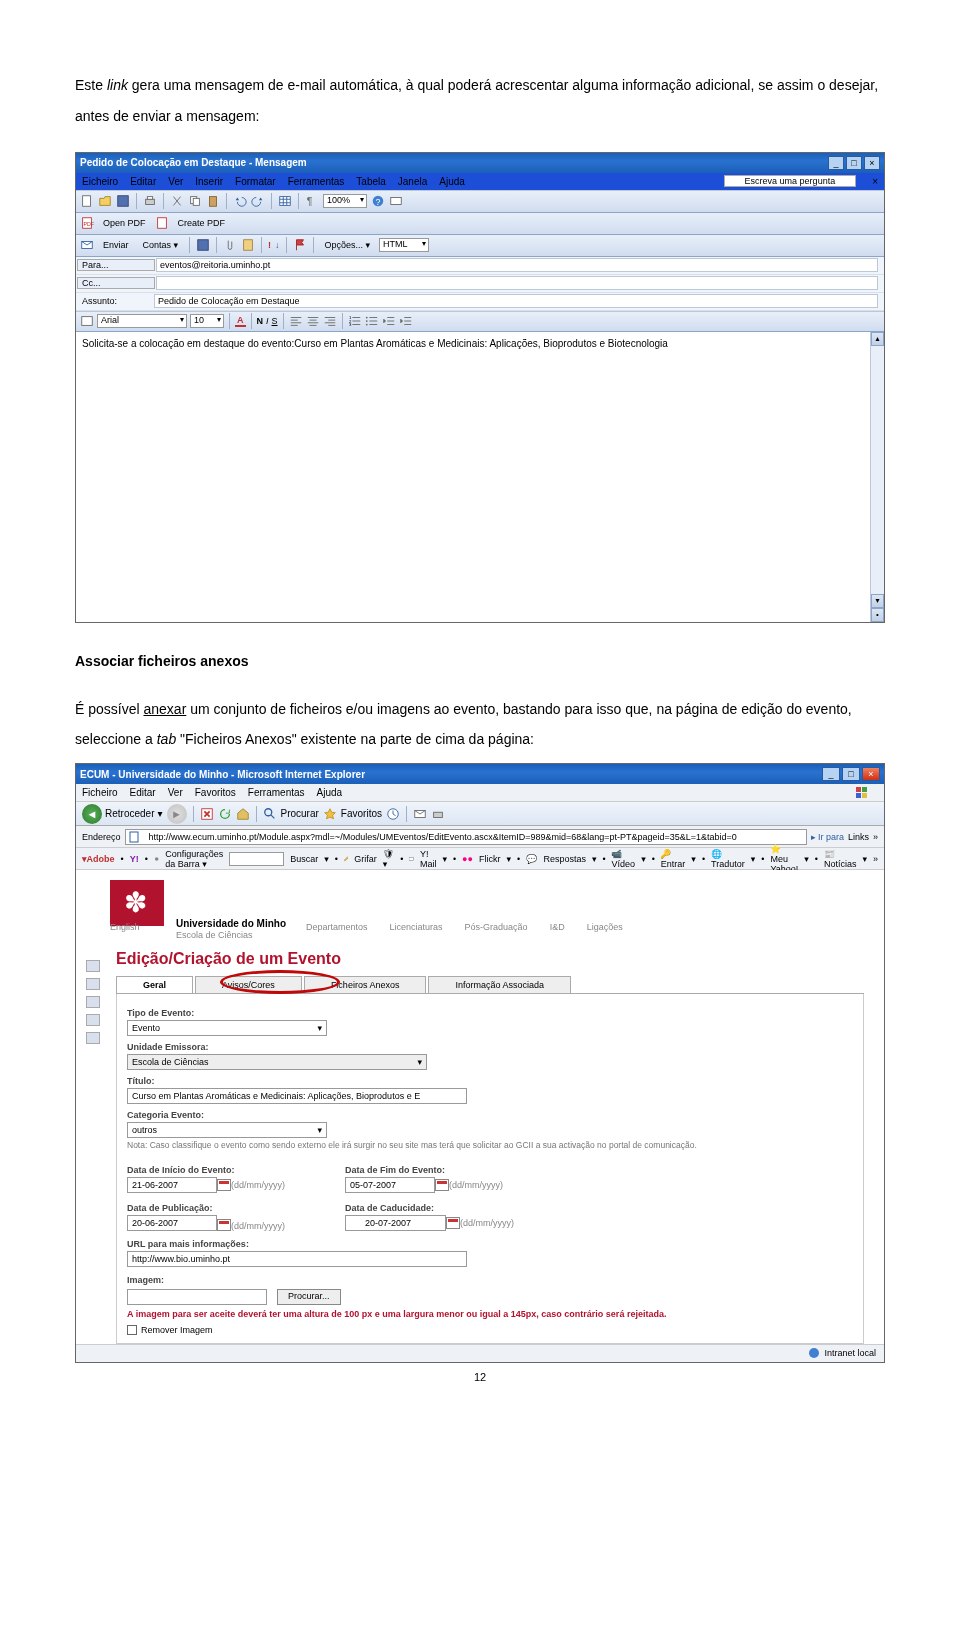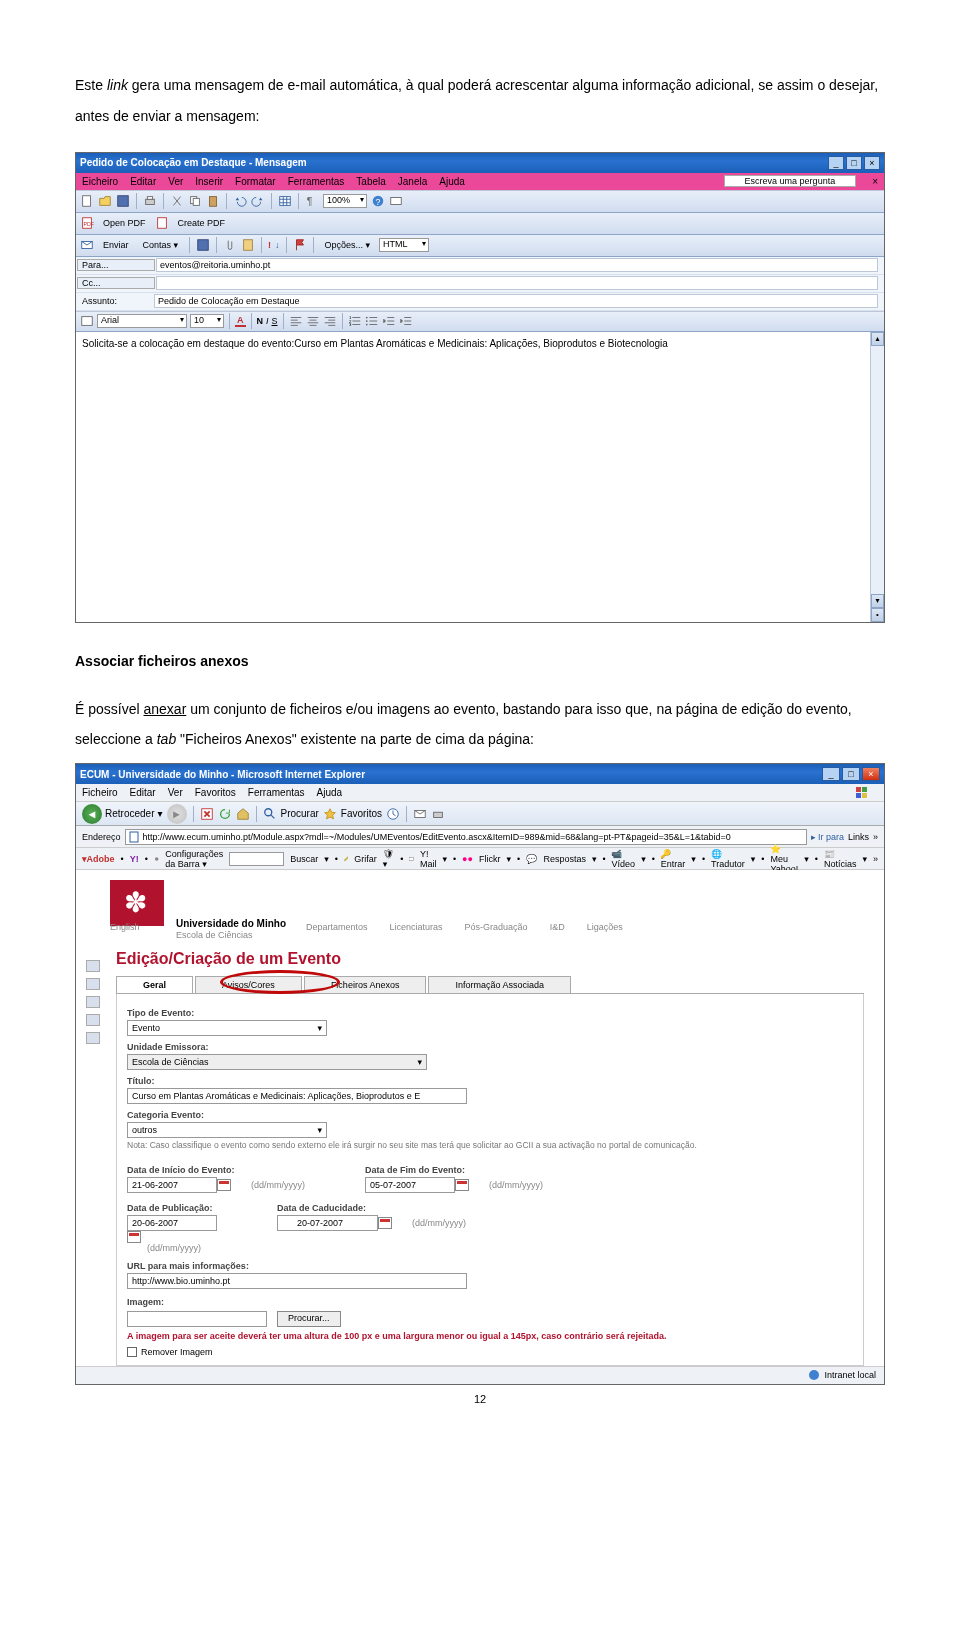--- a/index.html
+++ b/index.html
@@ -13,21 +13,21 @@
   .para em { font-style: italic; }
   .screenshot { border: 1px solid #666; margin-top: 8px; margin-bottom: 8px; }
   .pagenum { text-align: center; font-size: 11px; }
 
   
   .outlook { width: 810px; background: #fff; position: relative; }
   .ol-titlebar { height: 20px; background: linear-gradient(#1a5fb8, #2a72d0 40%, #1a5fb8); display:flex; align-items:center; padding:0 4px; }
   .ol-titlebar span { color:#fff; font-size:10px; font-weight:bold; }
   .ol-winbtns { margin-left:auto; display:flex; gap:2px; }
   .ol-winbtn { width:16px; height:14px; background:#b7d3f3; border:1px solid #2a5a9e; font-size:9px; display:flex; align-items:center; justify-content:center; }
-  .ol-menubar { height:18px; background:#ec4899; border-bottom:1px solid #bcc7d8; display:flex; gap:12px; padding:0 6px; align-items:center; font-size:10px; }
+  .ol-menubar { height:18px; background:#1d4ed8; border-bottom:1px solid #bcc7d8; display:flex; gap:12px; padding:0 6px; align-items:center; font-size:10px; }
   .ol-menubar span { color:#000; }
   .ol-pergunta { margin-left:auto; font-size:9px; color:#666; background:#fff; border:1px solid #aaa; padding:0 20px; }
   .ol-toolbar { height:22px; background:linear-gradient(#e8eff9,#d0dcef); border-bottom:1px solid #8ca5c7; display:flex; align-items:center; gap:4px; padding:0 4px; font-size:9px; }
   .ol-btn { padding:1px 4px; border:1px solid transparent; }
   .ol-sep { width:1px; height:16px; background:#a0b0c8; margin:0 2px; }
   .ol-icon { width:14px; height:14px; display:inline-block; }
   .ol-headers { background:#f0f4fb; border-bottom:1px solid #bcc7d8; }
   .ol-hrow { display:flex; align-items:center; height:18px; border-bottom:1px solid #d8e0ee; }
   .ol-hlabel { width:78px; font-size:9px; padding-left:6px; }
   .ol-hinput { flex:1; background:#fff; border:1px solid #bcc7d8; height:14px; margin:0 6px 0 0; font-size:9px; padding:0 3px; display:flex; align-items:center; }
@@ -71,21 +71,21 @@
   .ie-tabs { display:flex; font-size:9px; border-bottom:1px solid #aaa; position:relative; }
   .ie-tab { padding:3px 26px; border:1px solid #aaa; border-bottom:none; background:#eee; margin-right:2px; }
   .ie-tab.active { background:#fff; font-weight:bold; }
   .ie-ellipse { position:absolute; left:104px; top:-6px; width:120px; height:24px; border:3px solid #c00808; border-radius:50%; pointer-events:none; }
   .ie-form { border:1px solid #ccc; border-top:none; padding:8px 10px; font-size:9px; }
   .ie-label { font-weight:bold; color:#444; margin-top:6px; margin-bottom:2px; }
   .ie-input { background:#fff; border:1px solid #999; height:16px; display:flex; align-items:center; padding:0 4px; font-size:9px; }
   .ie-note { color:#777; font-size:8.5px; margin-top:2px; line-height:1.3; }
   .ie-row2 { display:flex; gap:60px; }
   .ie-col { flex:0 0 auto; }
-  .ie-datehint { color:#888; font-size:9px; margin-left:20px; }
+  .ie-datehint { color:#888; font-size:9px; margin-left:0; }
   .ie-warn { color:#b1132e; font-weight:bold; font-size:9px; margin-top:4px; line-height:1.3; }
   .ie-chk { display:flex; align-items:center; gap:4px; margin-top:4px; }
   .ie-chkbox { width:10px; height:10px; border:1px solid #666; background:#fff; }
   .ie-procurar { display:flex; gap:10px; margin-top:4px; }
   .ie-procbtn { border:1px solid #888; background:#eee; padding:1px 10px; font-size:9px; }
   .ie-status { height:18px; background:#eef2f7; border-top:1px solid #ccc; display:flex; align-items:center; font-size:9px; padding:0 8px; }
   .ie-status-right { margin-left:auto; display:flex; align-items:center; gap:4px; }
   .cal-icon { width:14px; height:12px; background:#fff; border:1px solid #888; display:inline-block; vertical-align:middle; position:relative; }
   .cal-icon::before { content:""; position:absolute; left:1px; top:1px; right:1px; height:3px; background:#c33; }
 </style>
@@ -348,21 +348,21 @@
       <svg class="ie-tbicon" viewBox="0 0 16 16">
           <rect x="3" y="6" width="10" height="6" fill="#ccc" stroke="#666"></rect>
         </svg>
     </div>
     <div class="ie-addrbar">
       <span>Endereço</span>
       <div class="ie-addr">
         <svg width="12" height="12" viewBox="0 0 12 12">
             <rect x="1" y="1" width="8" height="10" fill="#fff" stroke="#3060a0"></rect>
           </svg>
-        <span style="margin-left:2px;">http://www.ecum.uminho.pt/Module.aspx?mdl=~/Modules/UMEventos/EditEvento.ascx&amp;ItemID=989&amp;mid=68&amp;lang=pt-PT&amp;pageid=35&amp;L=1&amp;tabid=0</span>
+        <span style="margin-left:8px;">http://www.ecum.uminho.pt/Module.aspx?mdl=~/Modules/UMEventos/EditEvento.ascx&amp;ItemID=989&amp;mid=68&amp;lang=pt-PT&amp;pageid=35&amp;L=1&amp;tabid=0</span>
       </div>
       <span style="color:#3060a0;">▸ <span>Ir para</span></span>
       <span>Links</span>
       <span>»</span>
     </div>
     <div class="ie-yahoobar">
       <span style="color:#c03030;font-weight:bold;">▾<span>Adobe</span></span>
       <span>•</span>
       <span style="color:#8020a0;font-weight:bold;">Y!</span>
       <span>•</span>
@@ -471,21 +471,21 @@
                 <div class="ie-input" style="width:90px;">05-07-2007</div>
                 <span class="cal-icon"></span>
                 <span class="ie-datehint">(dd/mm/yyyy)</span>
               </div>
             </div>
           </div>
 
           <div class="ie-row2" style="margin-top:4px;">
             <div class="ie-col">
               <div class="ie-label">Data de Publicação:</div>
-              <div style="display:flex;align-items:flex-start;flex-direction:column;">
+              <div style="display:flex;align-items:flex-end;">
                 <div class="ie-input" style="width:90px;">20-06-2007</div>
                 <span class="cal-icon"></span>
                 <span class="ie-datehint">(dd/mm/yyyy)</span>
               </div>
             </div>
             <div class="ie-col">
               <div class="ie-label">Data de Caducidade:</div>
               <div style="display:flex;align-items:center;">
                 <div class="ie-input" style="width:101px;padding-left:19px;">20-07-2007</div>
                 <span class="cal-icon"></span>

